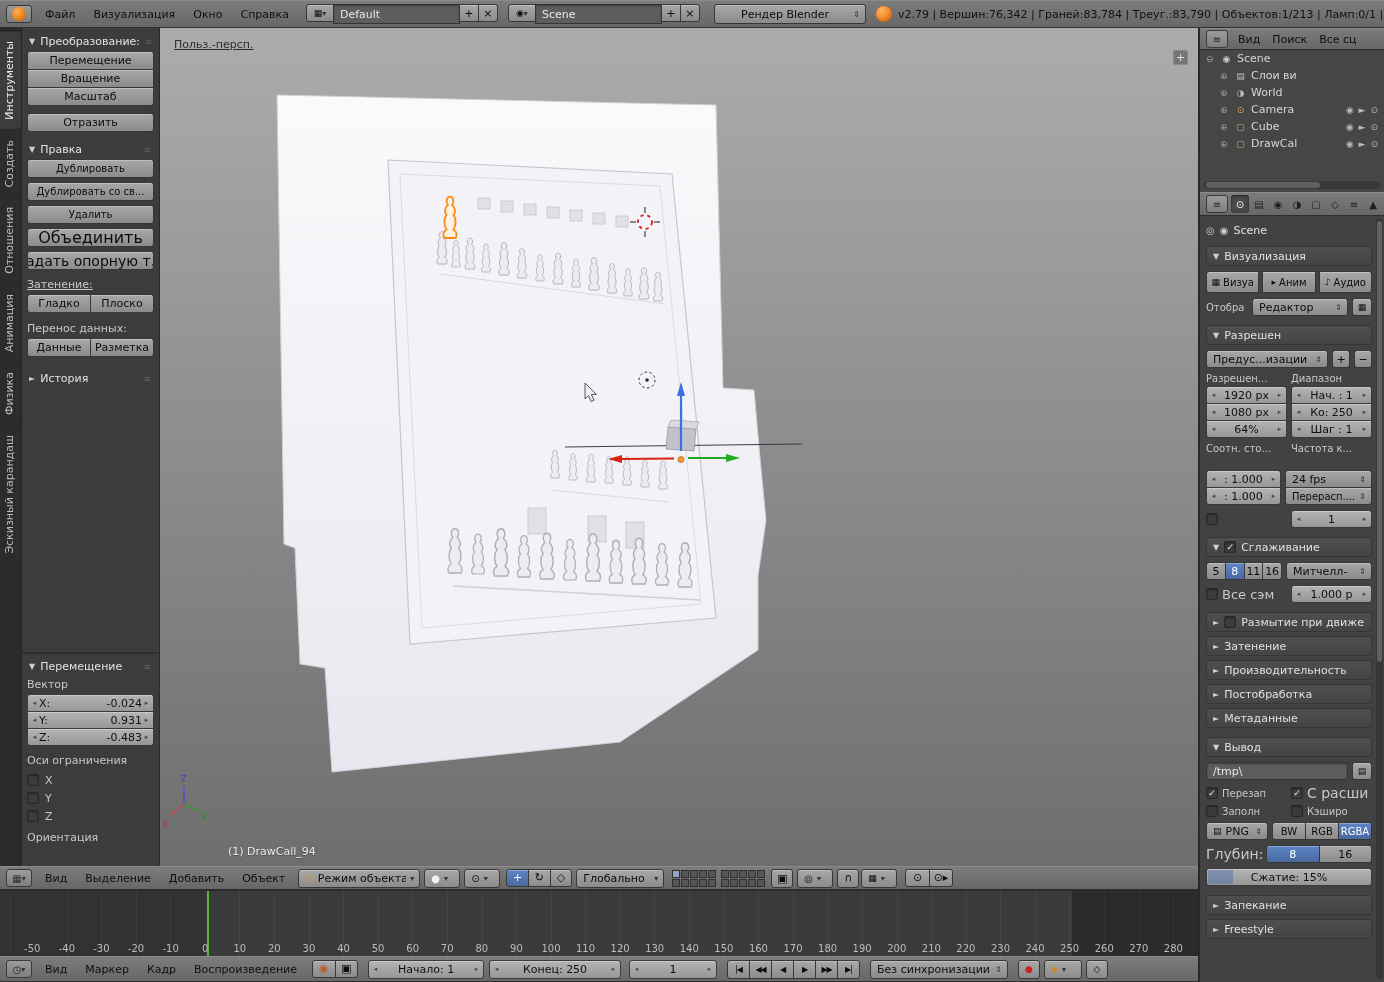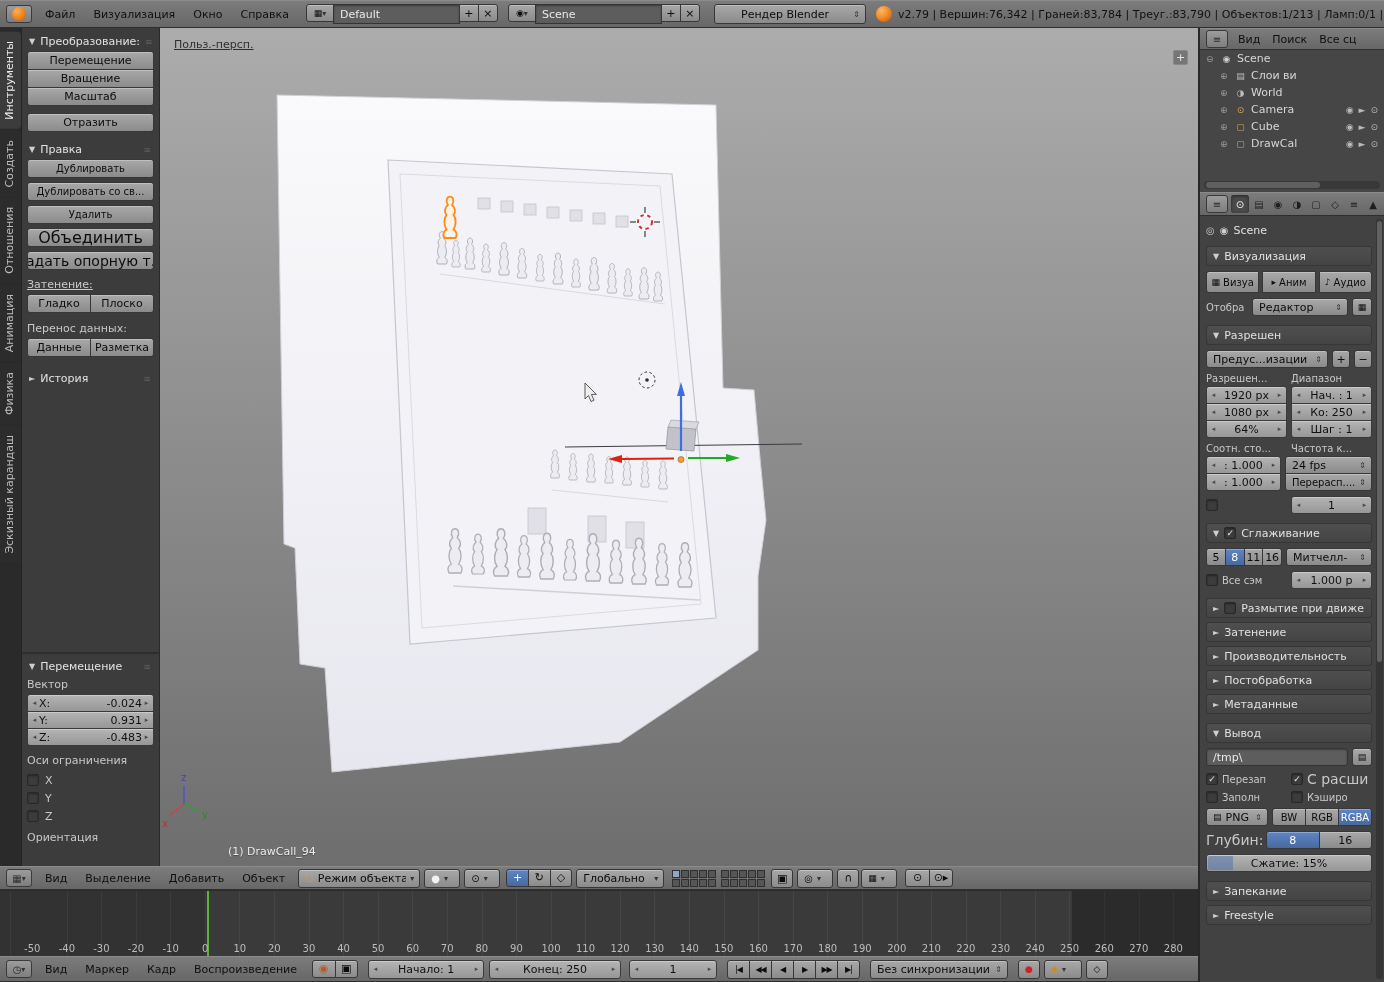--- a/index.html
+++ b/index.html
@@ -664,21 +664,21 @@
           <span class="val">Ко: 250</span>
           <span class="aR">▸</span>
         </div>
       <div class="num">
           <span class="aL">◂</span>
           <span class="val">Шаг : 1</span>
           <span class="aR">▸</span>
         </div>
     </div>
   </div>
-  <div class="pcol2" style="margin-bottom:2px;">
+  <div class="pcol2" style="margin-bottom:16px;">
     <span class="lab" style="font-size:10px;">Соотн. сто...</span>
     <span class="lab" style="font-size:10px;">Частота к...</span>
   </div>
   <div class="pcol2" style="margin-top:0;">
     <div class="stackv">
       <div class="num">
           <span class="aL">◂</span>
           <span class="val">: 1.000</span>
           <span class="aR">▸</span>
         </div>
@@ -723,21 +723,21 @@
       <div class="btn">16</div>
     </div>
     <div class="btn dd" style="flex:1;">
       <span class="lbl">Митчелл-</span>
       <span class="arr">⇕</span>
     </div>
   </div>
   <div class="pcol2">
     <div style="display:flex;align-items:center;gap:4px;">
       <span class="chk"></span>
-      <span class="lab" style="font-size:10px;">Все сэм</span>
+      <span class="lab" style="font-size:13px;">Все сэм</span>
     </div>
     <div class="num">
         <span class="aL">◂</span>
         <span class="val">1.000 p</span>
         <span class="aR">▸</span>
       </div>
   </div>
 
   <div class="sec" style="margin-top:9px;">
     <span class="tri">►</span>

